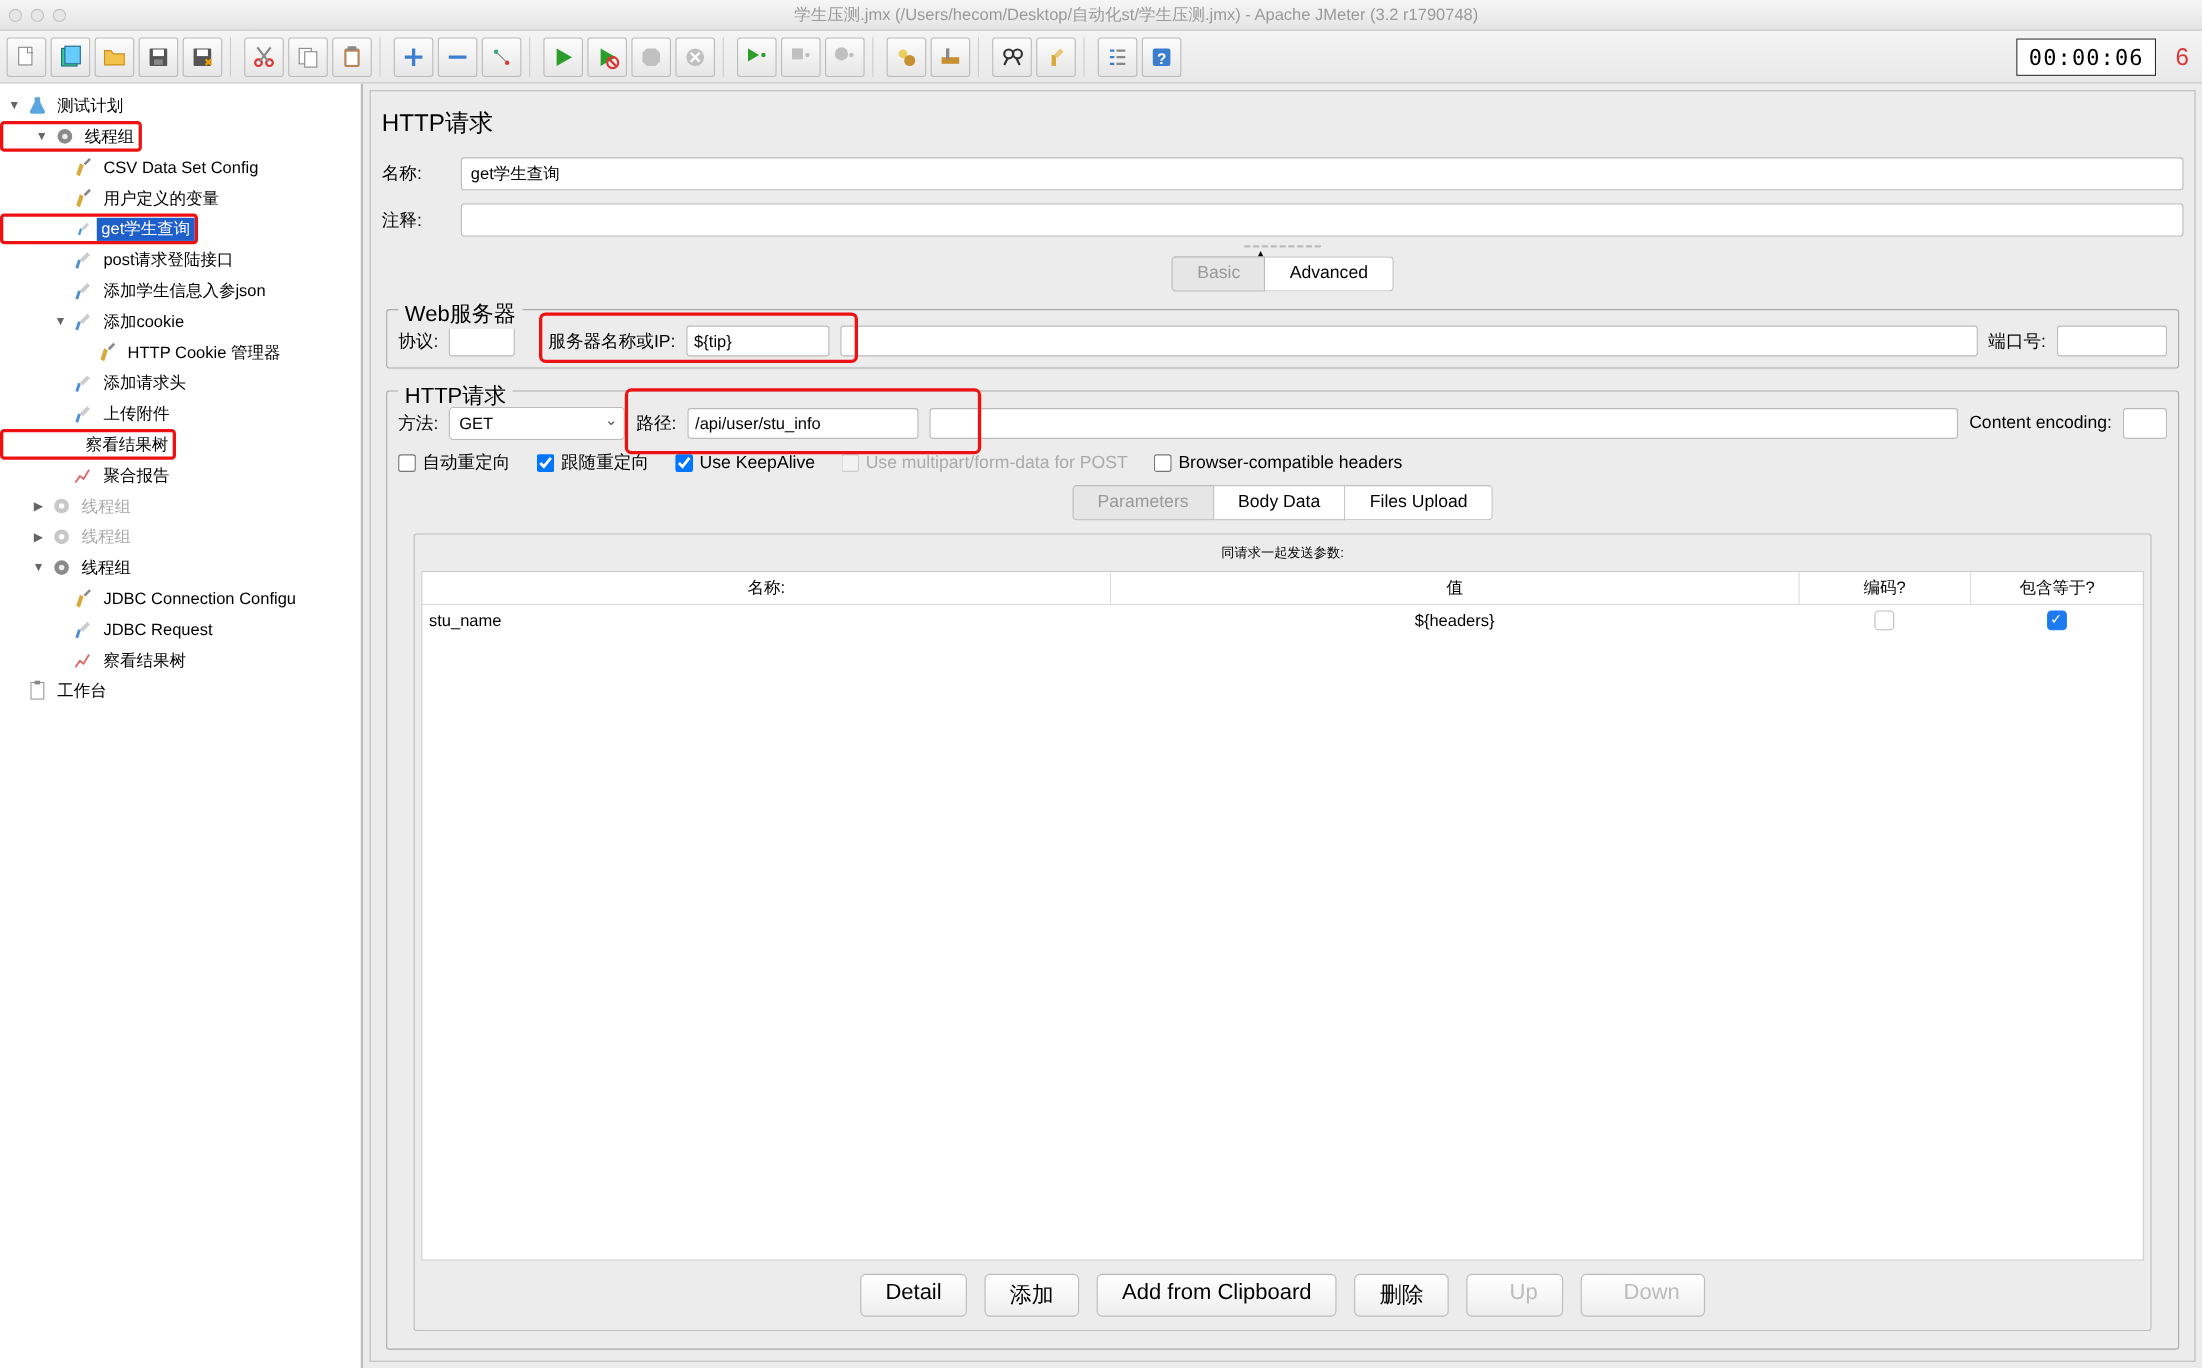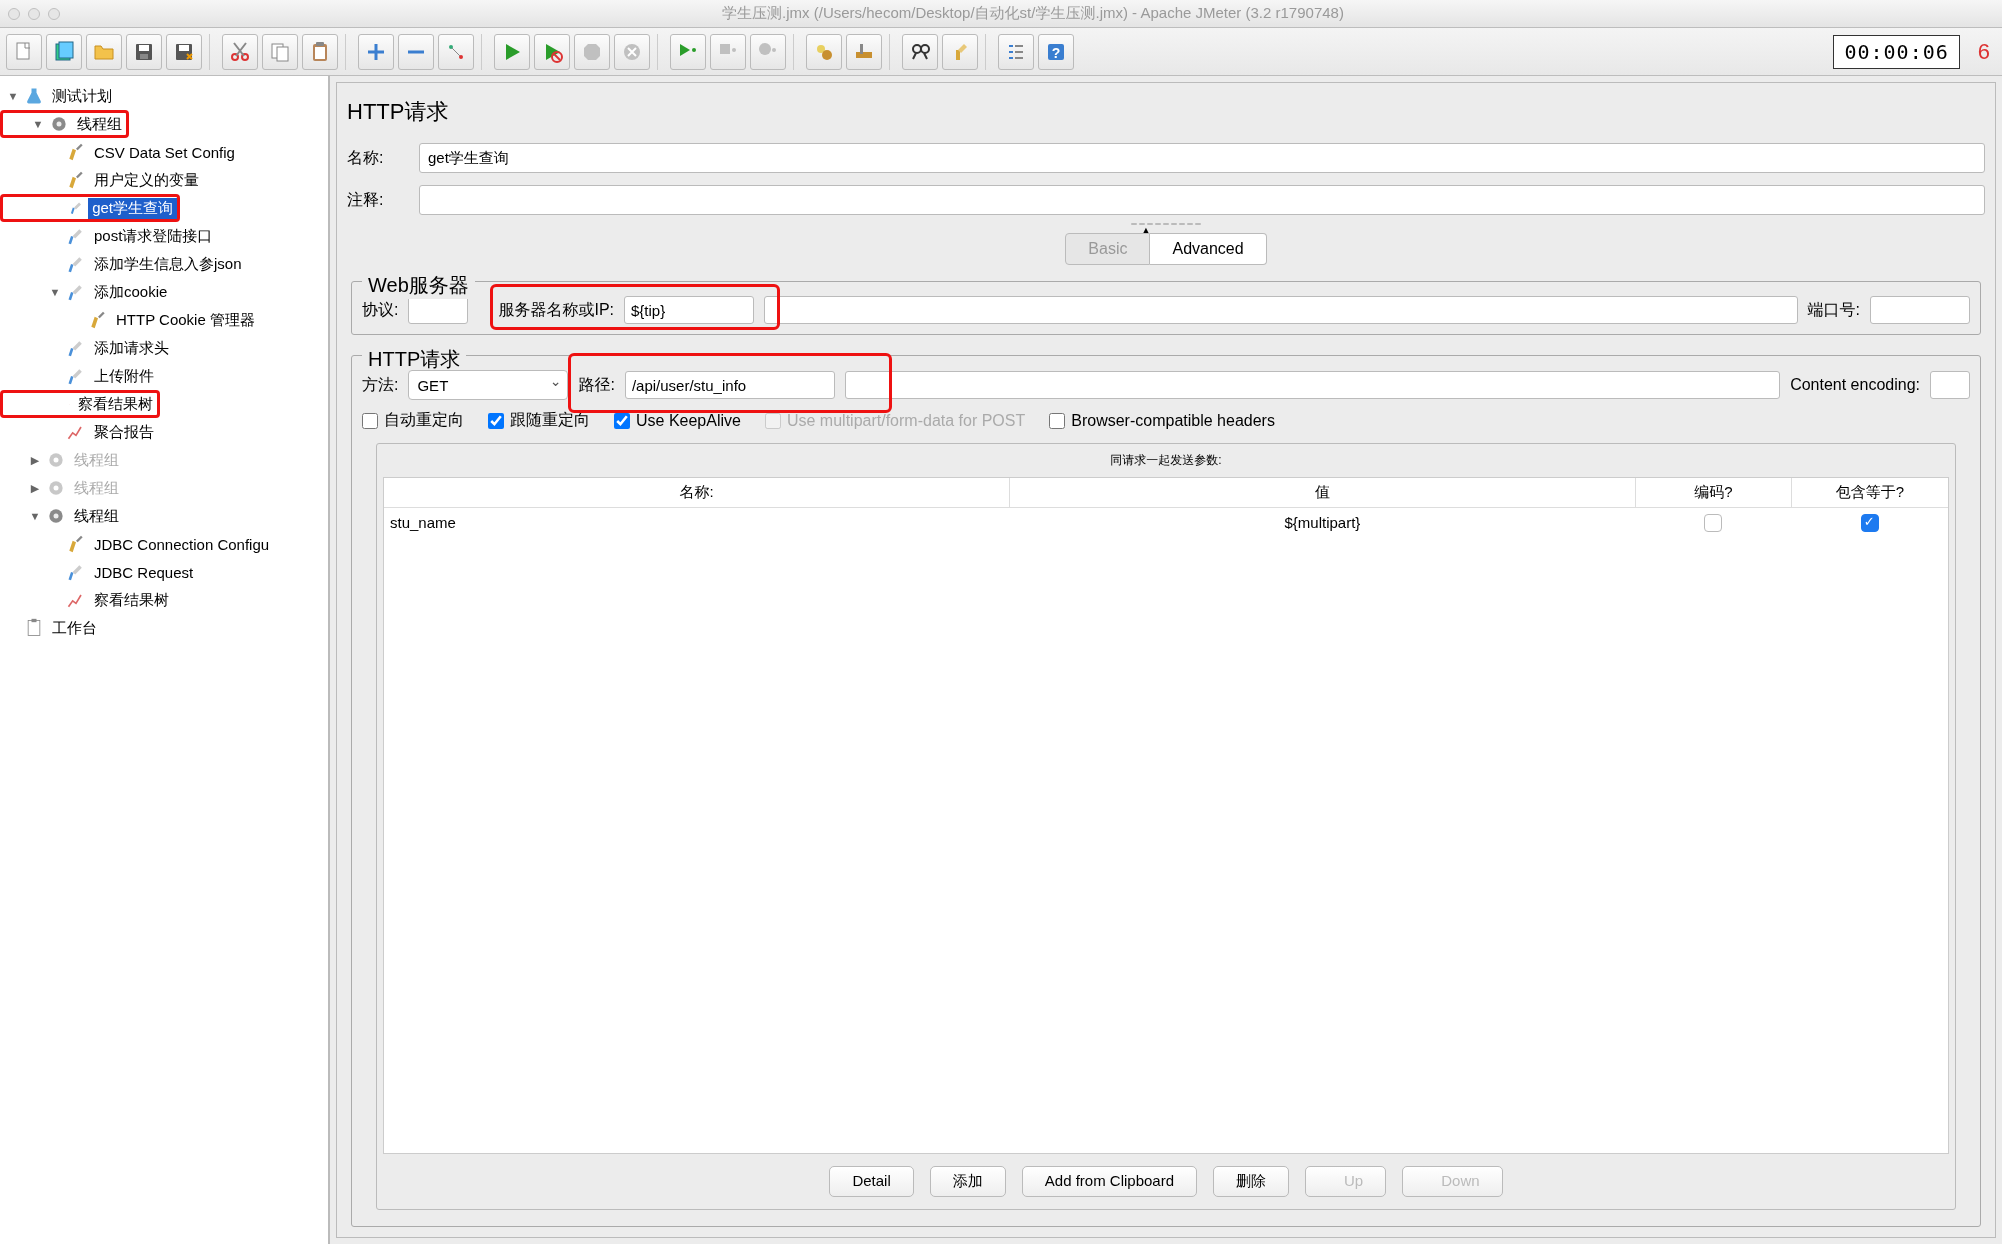--- a/index.html
+++ b/index.html
@@ -54,21 +54,21 @@
 .params-table { flex: 1; min-height: 300px; background: #fff; margin: 0 6px; border: 1px solid #ccc; }
 .params-table table { width: 100%; border-collapse: collapse; }
 .params-table th { font-weight: 400; font-size: 15px; padding: 5px; border-bottom: 1px solid #ddd; }
 .params-table th + th { border-left: 1px solid #ddd; }
 .params-table td { font-size: 15px; padding: 5px 6px; }
 .params-table td.center { text-align: center; }
 .center-chk { width: 18px; height: 18px; border: 1px solid #bbb; border-radius: 4px; display: inline-block; vertical-align: middle; }
 .blue-chk { background: #1d7af0; border-color: #1d7af0; position: relative; }
 .blue-chk::after { content: "✓"; color: #fff; font-size: 13px; position: absolute; left: 2px; top: -1px; }
 .btn-row { display: flex; justify-content: center; gap: 16px; padding: 12px; }
-.btn { padding: 5px 22px; border: 1px solid #bbb; border-radius: 5px; background: linear-gradient(#fff,#eee); font-size: 15px; cursor: pointer; }
+.btn { padding: 5px 22px; border: 1px solid #bbb; border-radius: 5px; background: linear-gradient(#fff,#eee); font-size: 20px; cursor: pointer; }
 .btn.disabled { color: #bbb; padding-left: 38px; }
 .redring { position: absolute; border: 3px solid #e11; border-radius: 6px; pointer-events: none; }
 .icon-beaker { fill: #5aa7e0; }
 .icon-gear { fill: #8a8a8a; }
 .icon-pencil { fill: #d8a83a; }
 .split-handle { display:flex; justify-content:center; padding: 2px 0; }
 .split-handle span { display:inline-block; width:6px; height:2px; background:#bbb; margin:0 1px; border-radius:1px; }
 </style>
 </head>
 <body>
@@ -555,37 +555,42 @@
             <label class="chk disabled">
                 <input type="checkbox" disabled="" style=""> 
                 <span>Use multipart/form-data for POST</span>
               </label>
             <label class="chk">
                 <input type="checkbox" style=""> 
                 <span>Browser-compatible headers</span>
               </label>
           </div>
 
+          <div class="tabs" style="margin-top:4px">
+            <div class="tab active-dis">Parameters</div>
+            <div class="tab" style="border-left:none">Body Data</div>
+            <div class="tab">Files Upload</div>
+          </div>
 
           <div class="params-box" style="flex:1">
             <div class="params-header">同请求一起发送参数:</div>
             <div class="params-table">
               <table>
                 <thead>
                     <tr>
                   <th style="width:40%">名称:</th>
                   <th style="width:40%">值</th>
                   <th style="width:10%">编码?</th>
                   <th style="width:10%">包含等于?</th>
                 </tr>
                   </thead>
                 <tbody id="params-body">
                     <tr>
                       <td>stu_name</td>
-                      <td style="text-align:center">${multipart}</td>
+                      <td style="text-align:center">${headers}</td>
                       <td class="center"><span class="center-chk"></span></td>
                       <td class="center"><span class="center-chk blue-chk"></span></td>
                     </tr>
                   </tbody>
               </table>
             </div>
             <div class="btn-row">
               <div class="btn">Detail</div>
               <div class="btn">添加</div>
               <div class="btn">Add from Clipboard</div>

